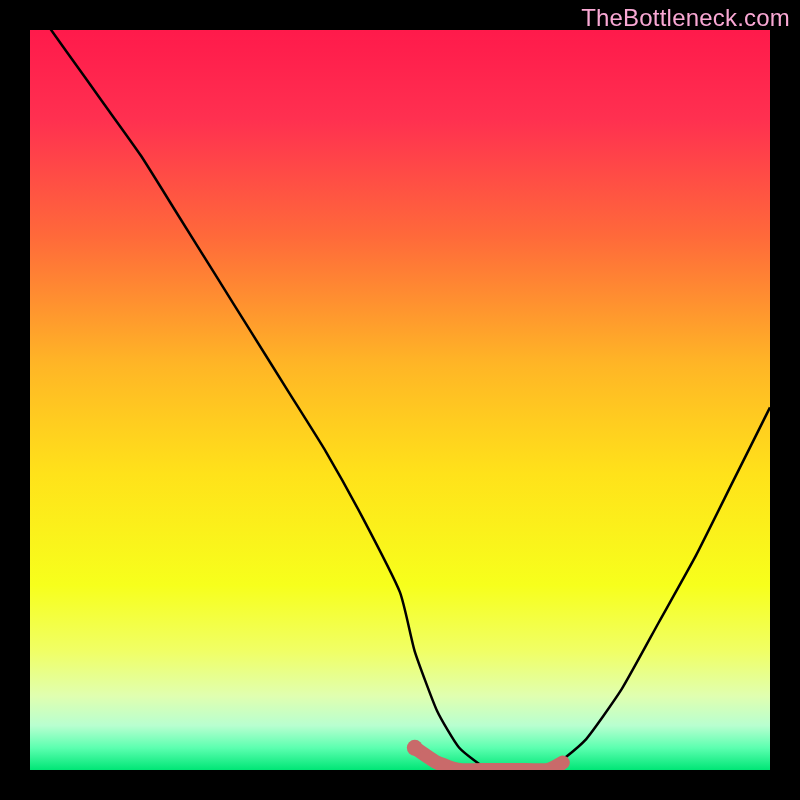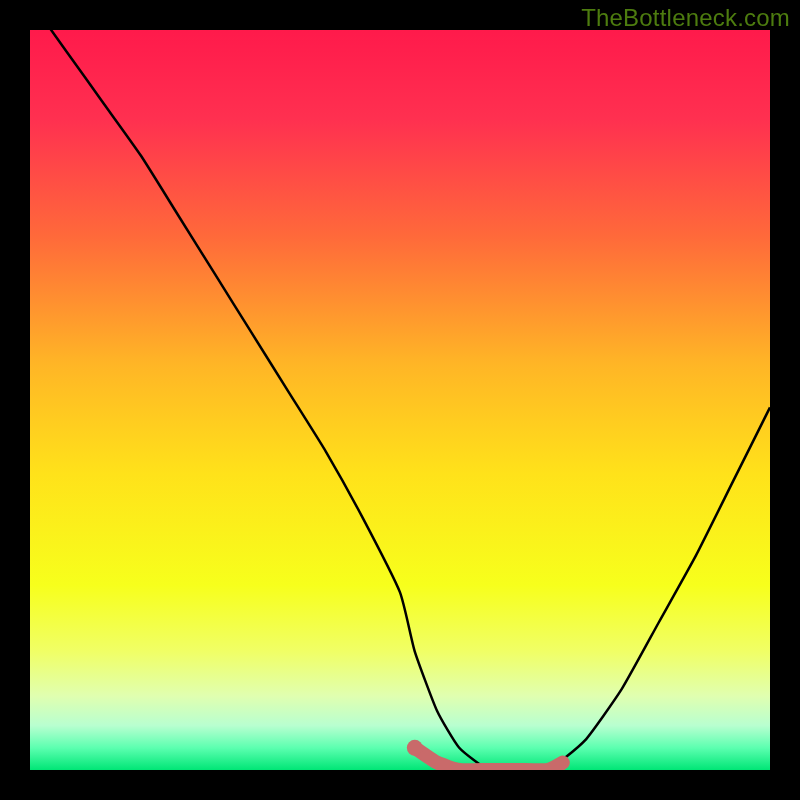--- a/index.html
+++ b/index.html
@@ -9,21 +9,21 @@
     width: 800px;
     height: 800px;
     background: #000;
   }
   .watermark {
     position: absolute;
     top: 4px;
     right: 10px;
     font-family: Arial, Helvetica, sans-serif;
     font-size: 24px;
-    color: #4d7c0f;
+    color: #f9a8d4;
     font-weight: 500;
     letter-spacing: 0.2px;
   }
   .plot-area {
     position: absolute;
     left: 30px;
     top: 30px;
     width: 740px;
     height: 740px;
     overflow: hidden;

